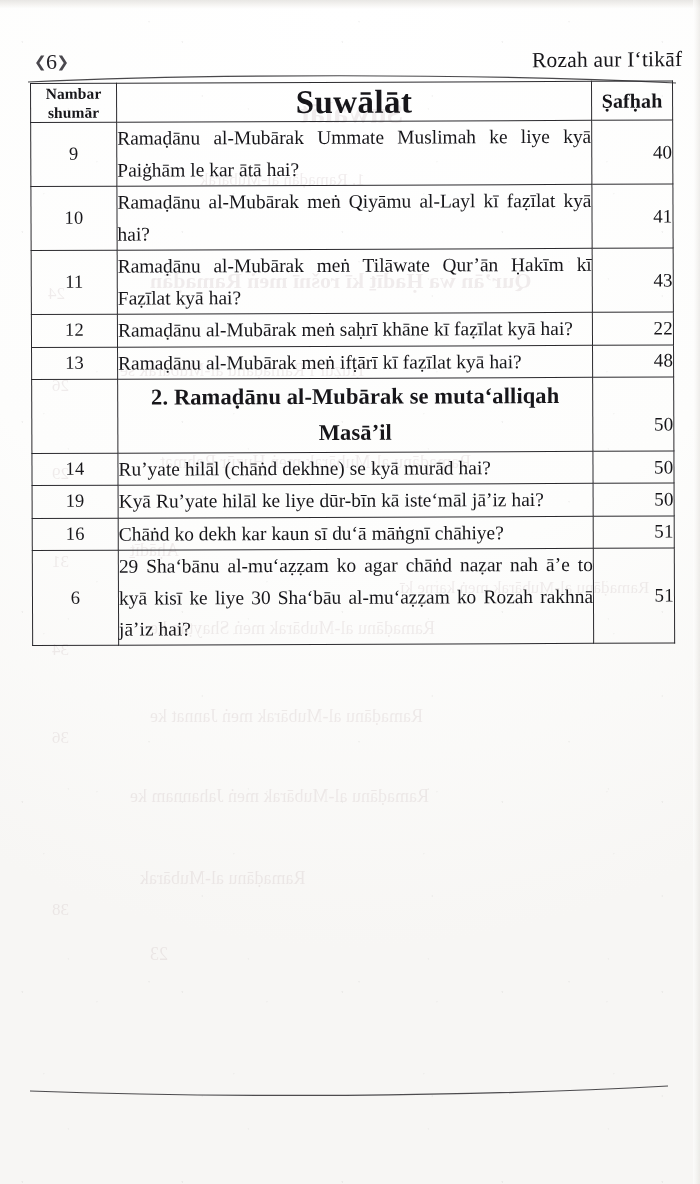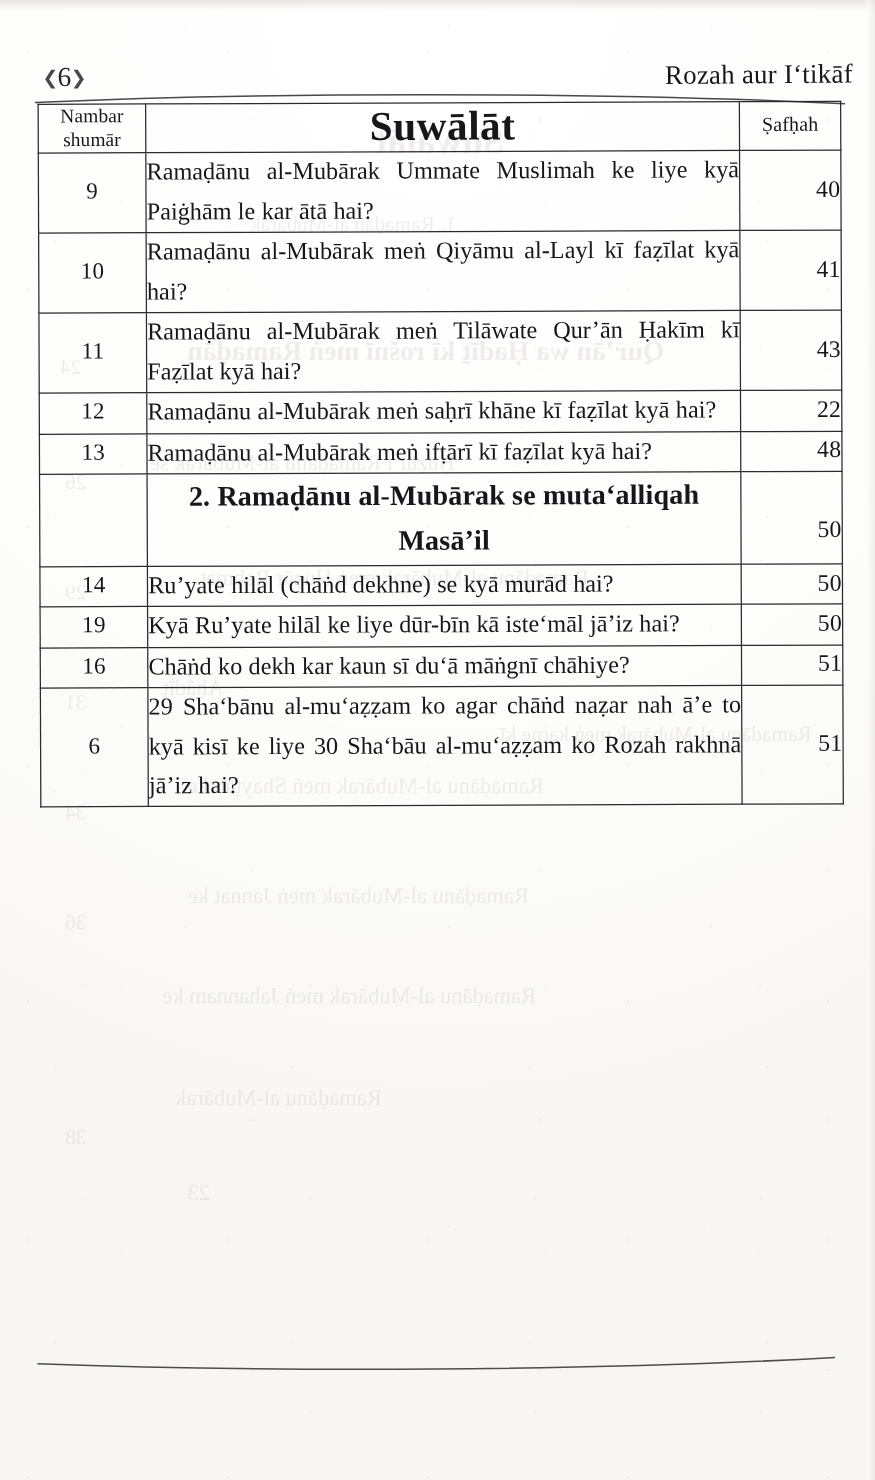--- a/index.html
+++ b/index.html
@@ -95,27 +95,27 @@
     border: 1.3px solid #2b2a2e;
     vertical-align: middle;
     padding: 0;
   }
   col.c-num  { width: 86px; }
   col.c-main { width: 475px; }
   col.c-pg   { width: 81px; }
 
   
   .hdr-num, .hdr-pg {
-    font-weight: normal;
+    font-weight: bold;
     font-size: 15.5px;
     line-height: 1.24;
     padding: 6px 2px;
     letter-spacing: .1px;
   }
-  .hdr-pg { font-size: 16px; padding-top: 30px; padding-bottom: 8px; }
+  .hdr-pg { font-size: 20px; padding-top: 30px; padding-bottom: 8px; }
   .hdr-main {
     text-align: center;
     font-size: 33px;
     font-weight: bold;
     letter-spacing: .4px;
     padding: 7px 0 9px 0;
     font-family: "Liberation Serif", "DejaVu Serif", serif;
   }
 
   

